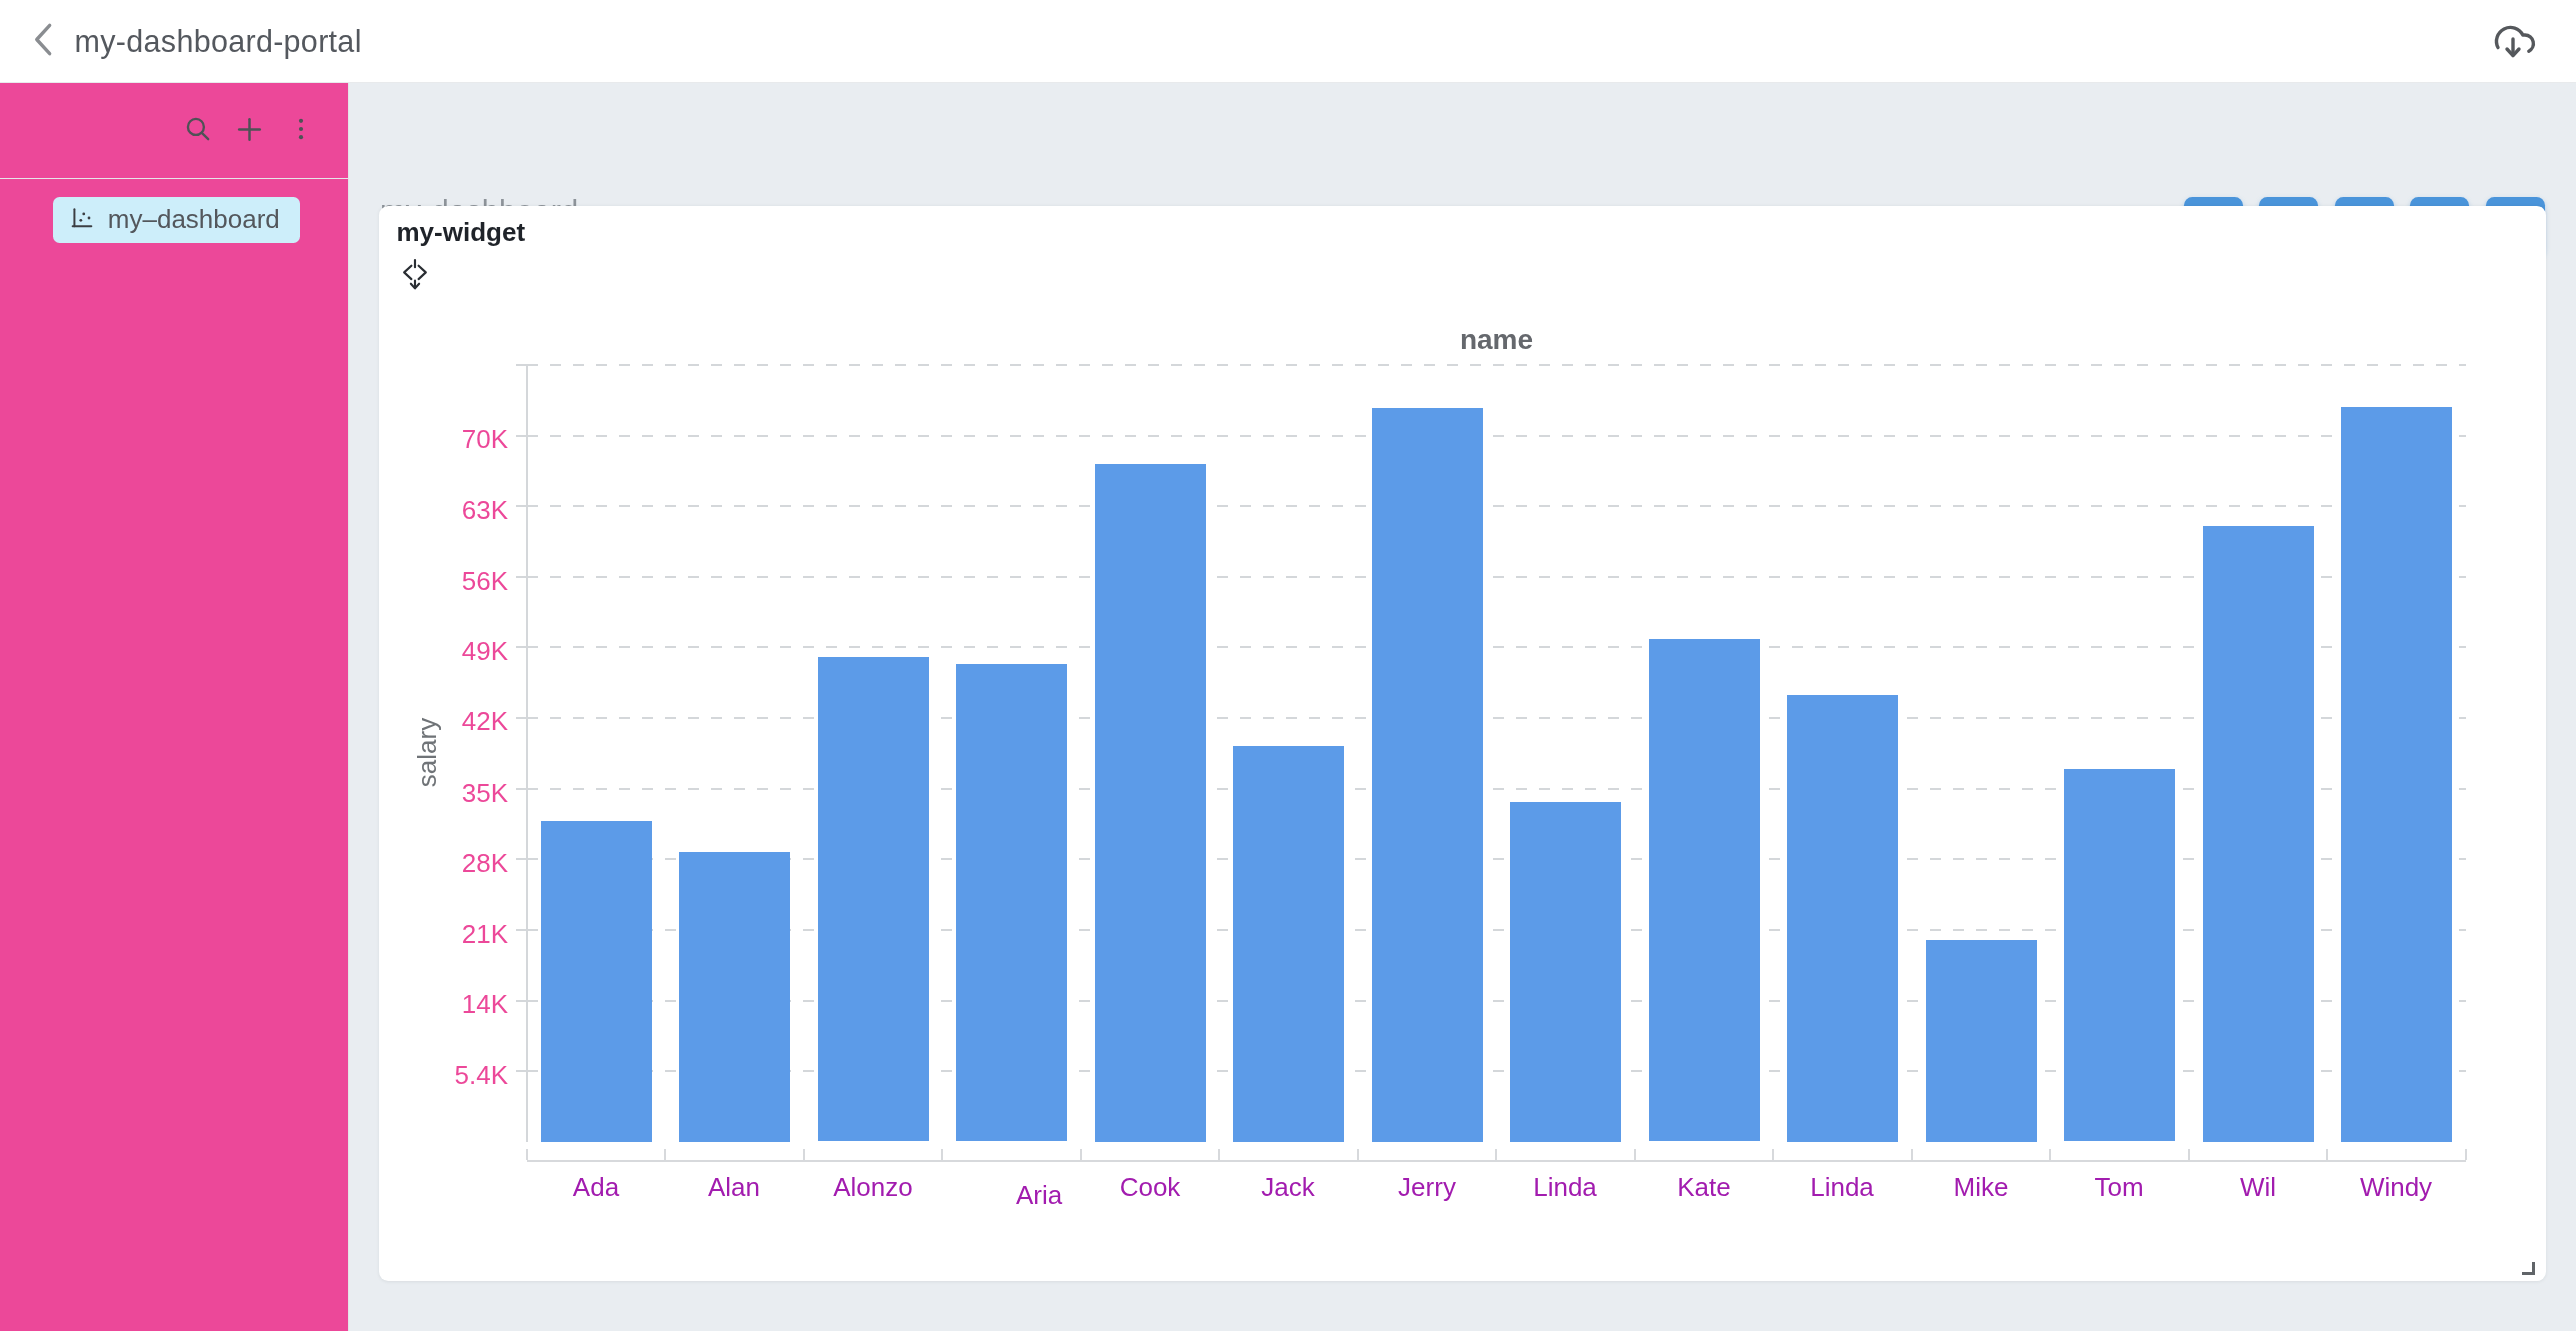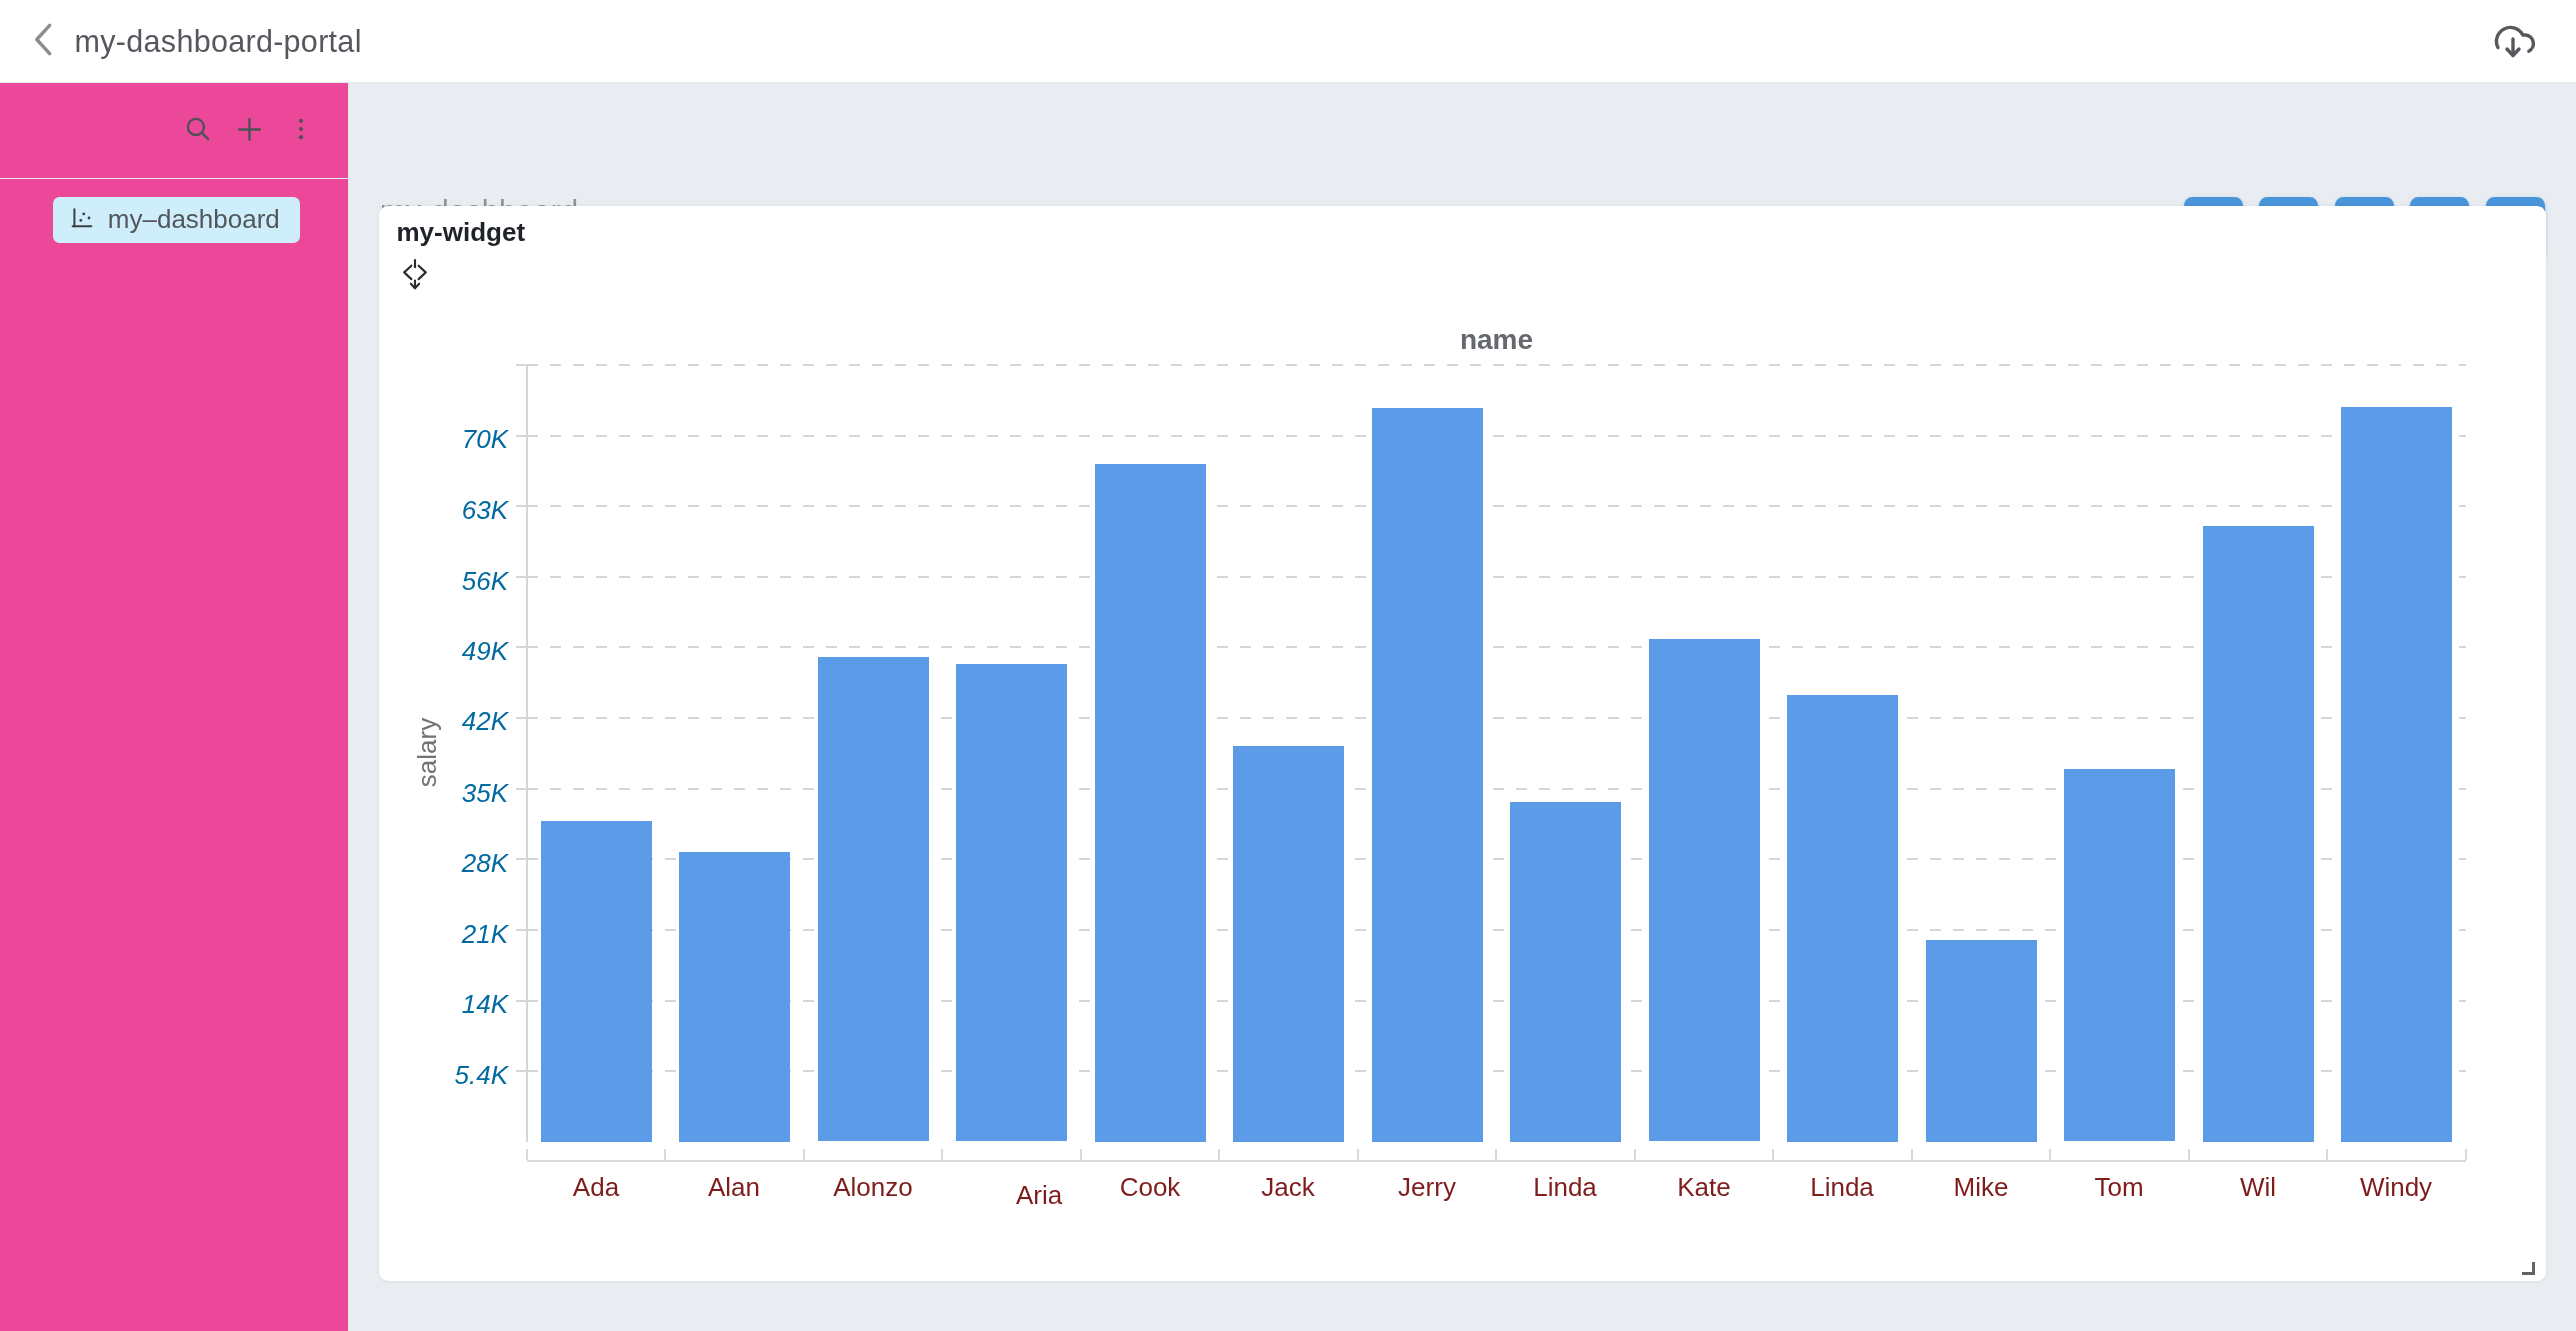--- a/index.html
+++ b/index.html
@@ -44,22 +44,22 @@
 
   
   .chart-layer { position:absolute; left:0; top:0; width:100%; height:100%; }
   .chart-title { position:absolute; text-align:center; font-size:28px; font-weight:bold; color:#65686d; }
   .gridline { position:absolute; height:1.8px;
     background:repeating-linear-gradient(90deg,#d4d7da 0 11px,transparent 11px 23px); }
   .y-axis-line { position:absolute; width:1.8px; background:#d4d7da; }
   .x-axis-line { position:absolute; height:1.8px; background:#d7d9dc; }
   .y-tick { position:absolute; width:11px; height:1.8px; background:#d4d7da; }
   .x-tick { position:absolute; width:1.8px; height:11px; background:#d7d9dc; }
-  .y-label { position:absolute; text-align:right; font-size:26px; color:#0369a1; height:31px; line-height:31px;font-style:italic; }
-  .x-label { position:absolute; text-align:center; font-size:26px; color:#7f1d1d; height:31px; line-height:31px; }
+  .y-label { position:absolute; text-align:right; font-size:26px; color:#ec4899; height:31px; line-height:31px; }
+  .x-label { position:absolute; text-align:center; font-size:26px; color:#a21caf; height:31px; line-height:31px; }
   .bar { position:absolute; border-radius:0; }
   .y-axis-name { position:absolute; font-size:26px; color:#6f7377; text-align:center;
     transform:rotate(-90deg); }
 </style>
 </head>
 <body>
 
 <div class="app">
 
   <div class="top-header">

